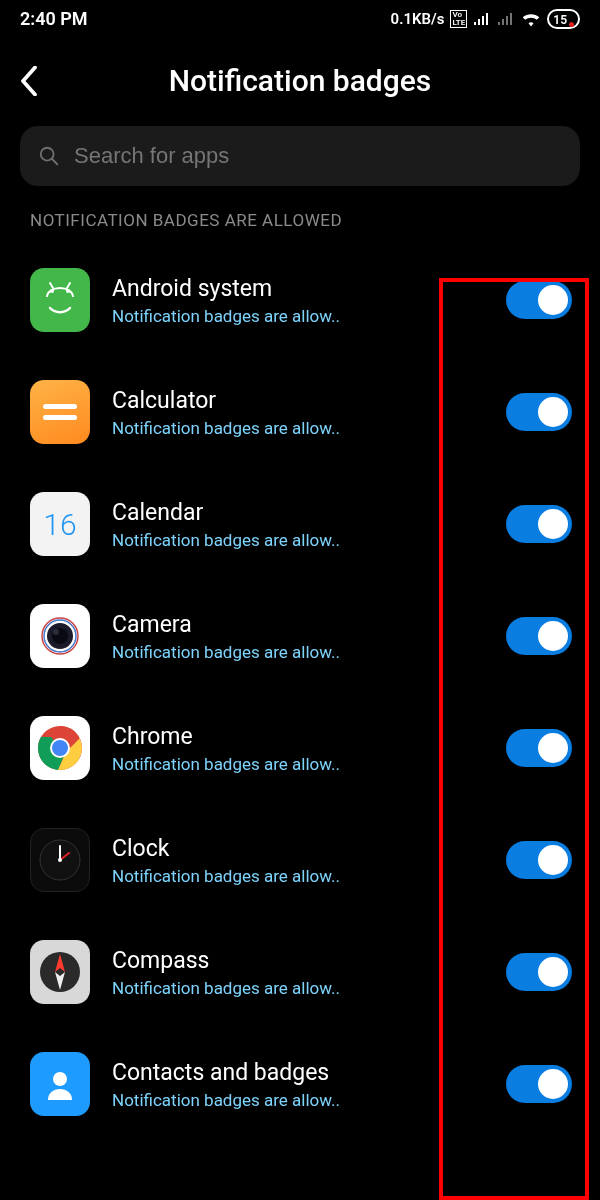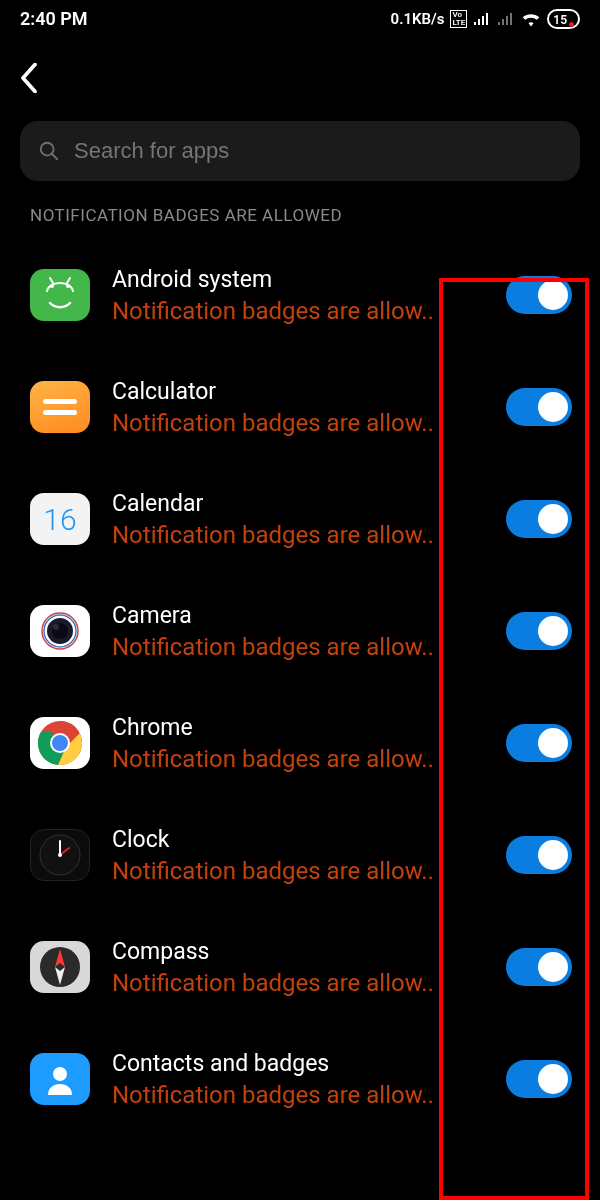--- a/index.html
+++ b/index.html
@@ -79,30 +79,30 @@
     }
     .list { padding: 0 0 0 0; }
     .row {
       display:flex;
       align-items:center;
       padding: 12px 28px 12px 30px;
       gap: 22px;
       height: 112px;
     }
     .app-icon {
-      width: 60px; height: 52px;
+      width: 60px; height: 64px;
       border-radius: 14px;
       flex-shrink:0;
       display:flex; align-items:center; justify-content:center;
       font-size: 28px;
       font-weight: 500;
     }
     .app-text { flex:1; min-width:0; }
     .app-name { font-size: 23px; font-weight: 400; color:#fff; margin-bottom:4px; white-space:nowrap; overflow:hidden; text-overflow:ellipsis;}
-    .app-sub { font-size: 24px; color:#c2410c; white-space:nowrap; overflow:hidden; text-overflow:ellipsis;}
+    .app-sub { font-size: 17px; color:#7dd3fc; white-space:nowrap; overflow:hidden; text-overflow:ellipsis;}
     .toggle {
       width: 66px; height: 38px;
       background:#0a7de0;
       border-radius: 20px;
       position:relative;
       flex-shrink:0;
     }
     .toggle .knob {
       position:absolute;
       width:30px; height:30px;
@@ -159,20 +159,21 @@
     </span>
   </div>
 </div>
 
 <div class="header">
   <div class="back-btn">
     <svg width="18" height="30" viewBox="0 0 12 20">
         <path d="M10 1L2 10l8 9" stroke="#fff" stroke-width="2.5" fill="none" stroke-linecap="round" stroke-linejoin="round"></path>
       </svg>
   </div>
+  <div class="title">Notification badges</div>
 </div>
 
 <div class="search-box">
   <span>
     <svg width="22" height="22" viewBox="0 0 24 24">
         <circle cx="10" cy="10" r="7" stroke="#707070" stroke-width="2" fill="none"></circle>
         <line x1="15" y1="15" x2="21" y2="21" stroke="#707070" stroke-width="2" stroke-linecap="round"></line>
       </svg>
   </span>
   <input placeholder="Search for apps" style="">

